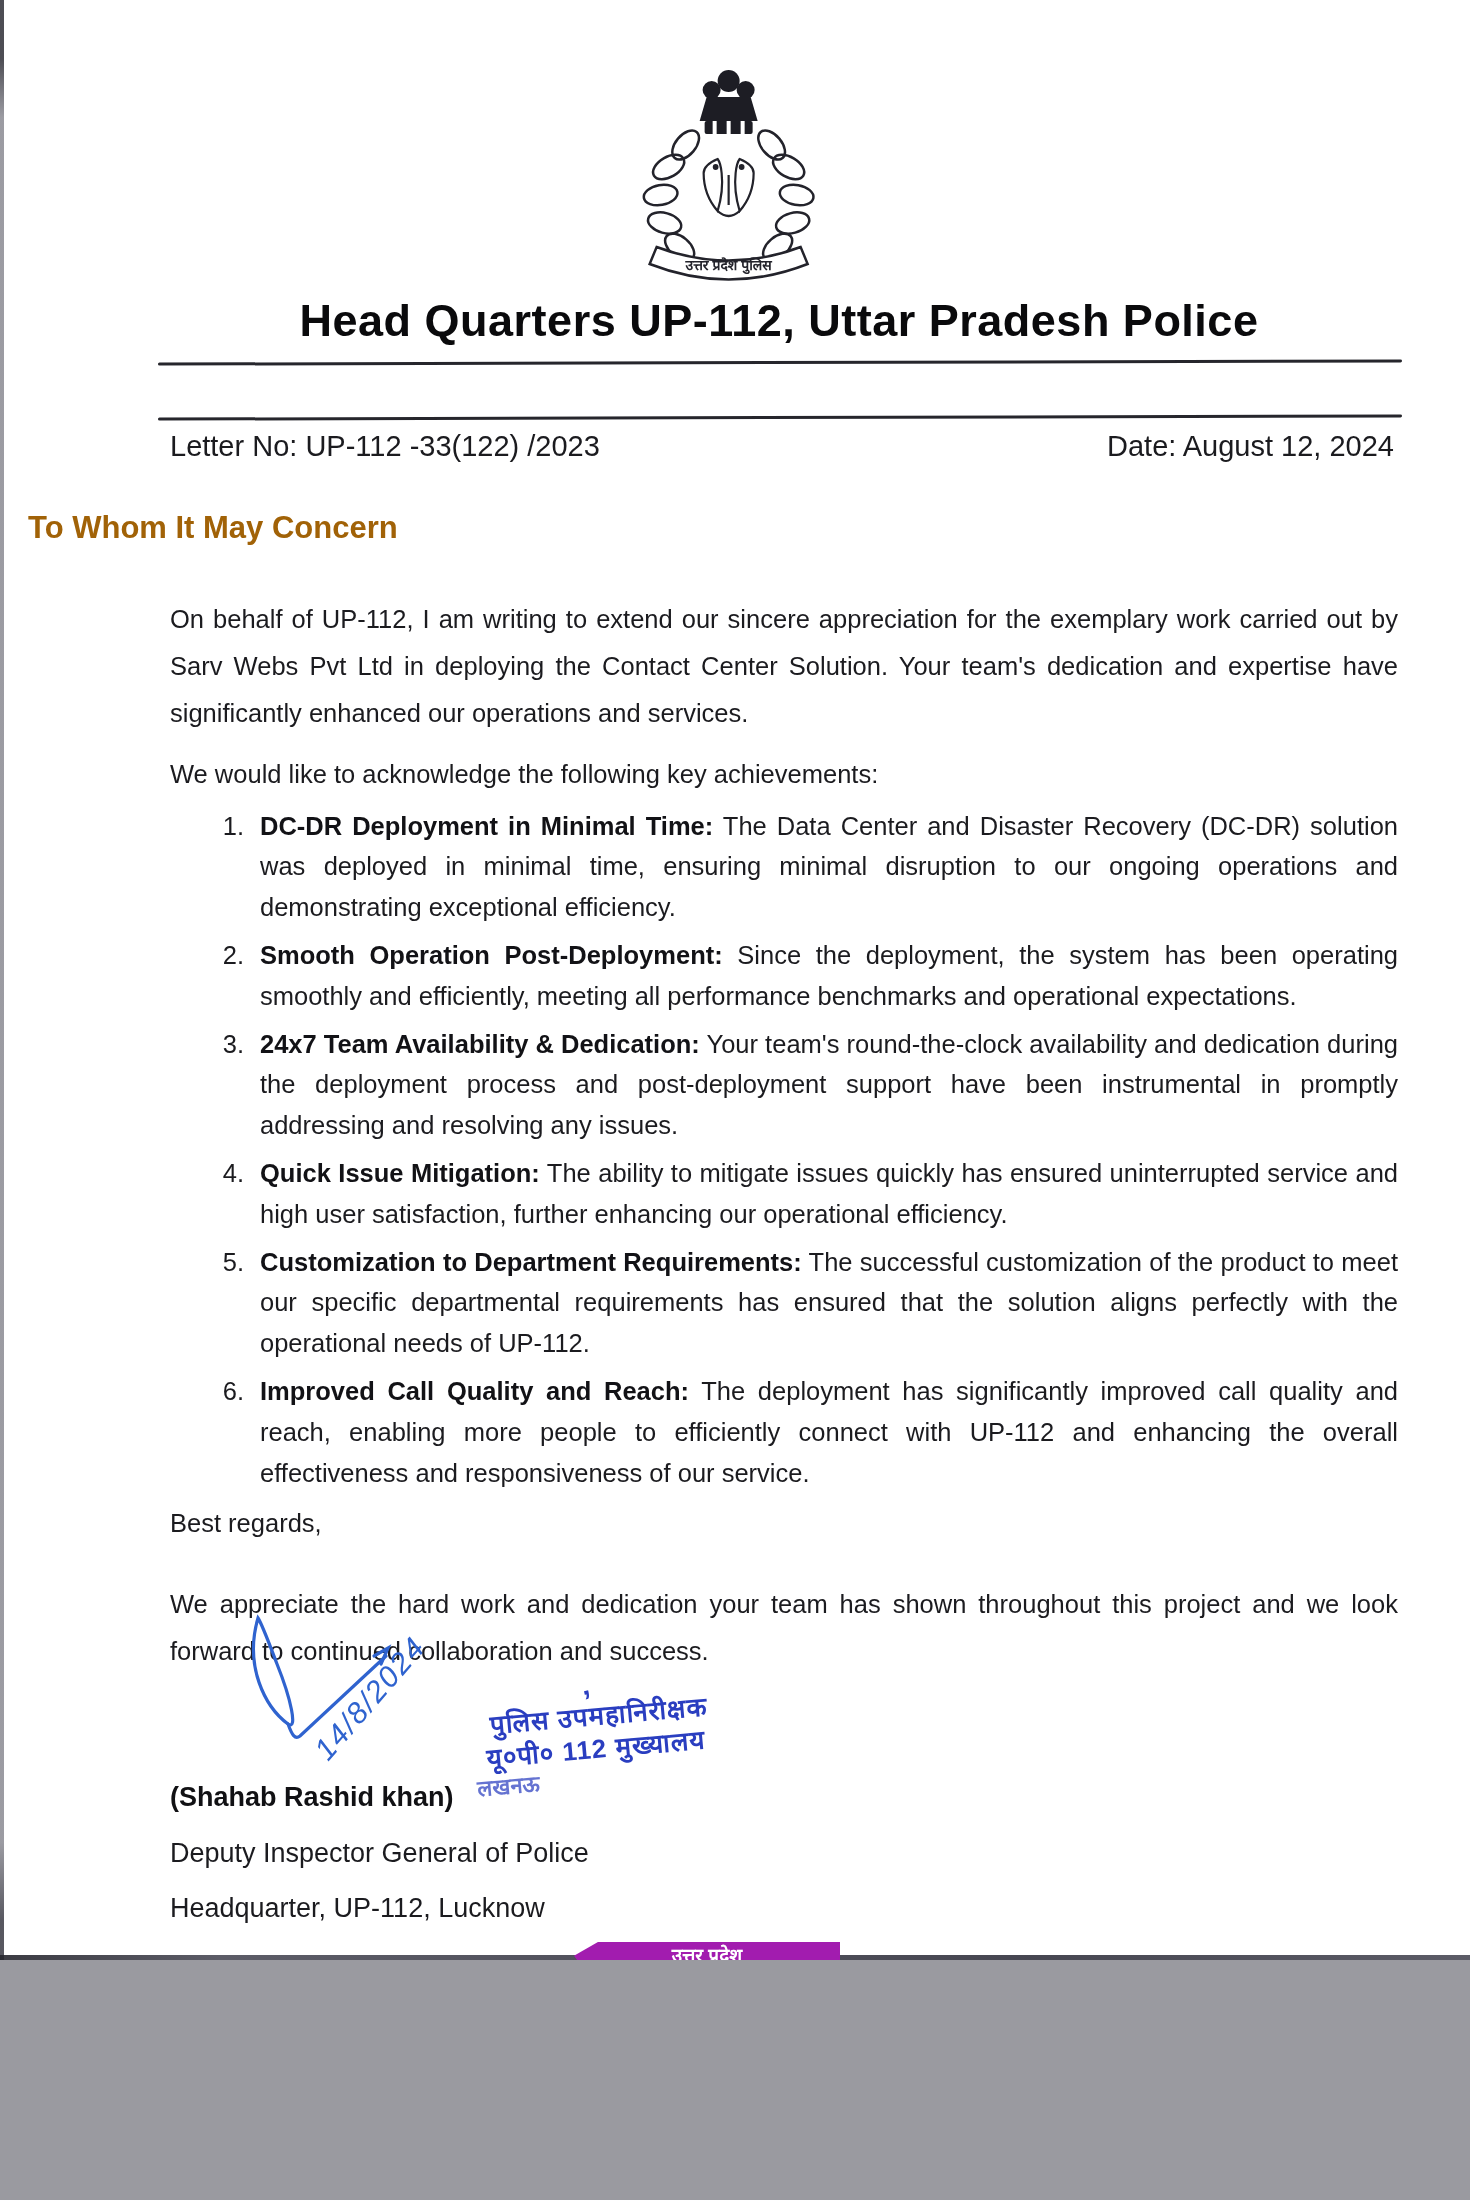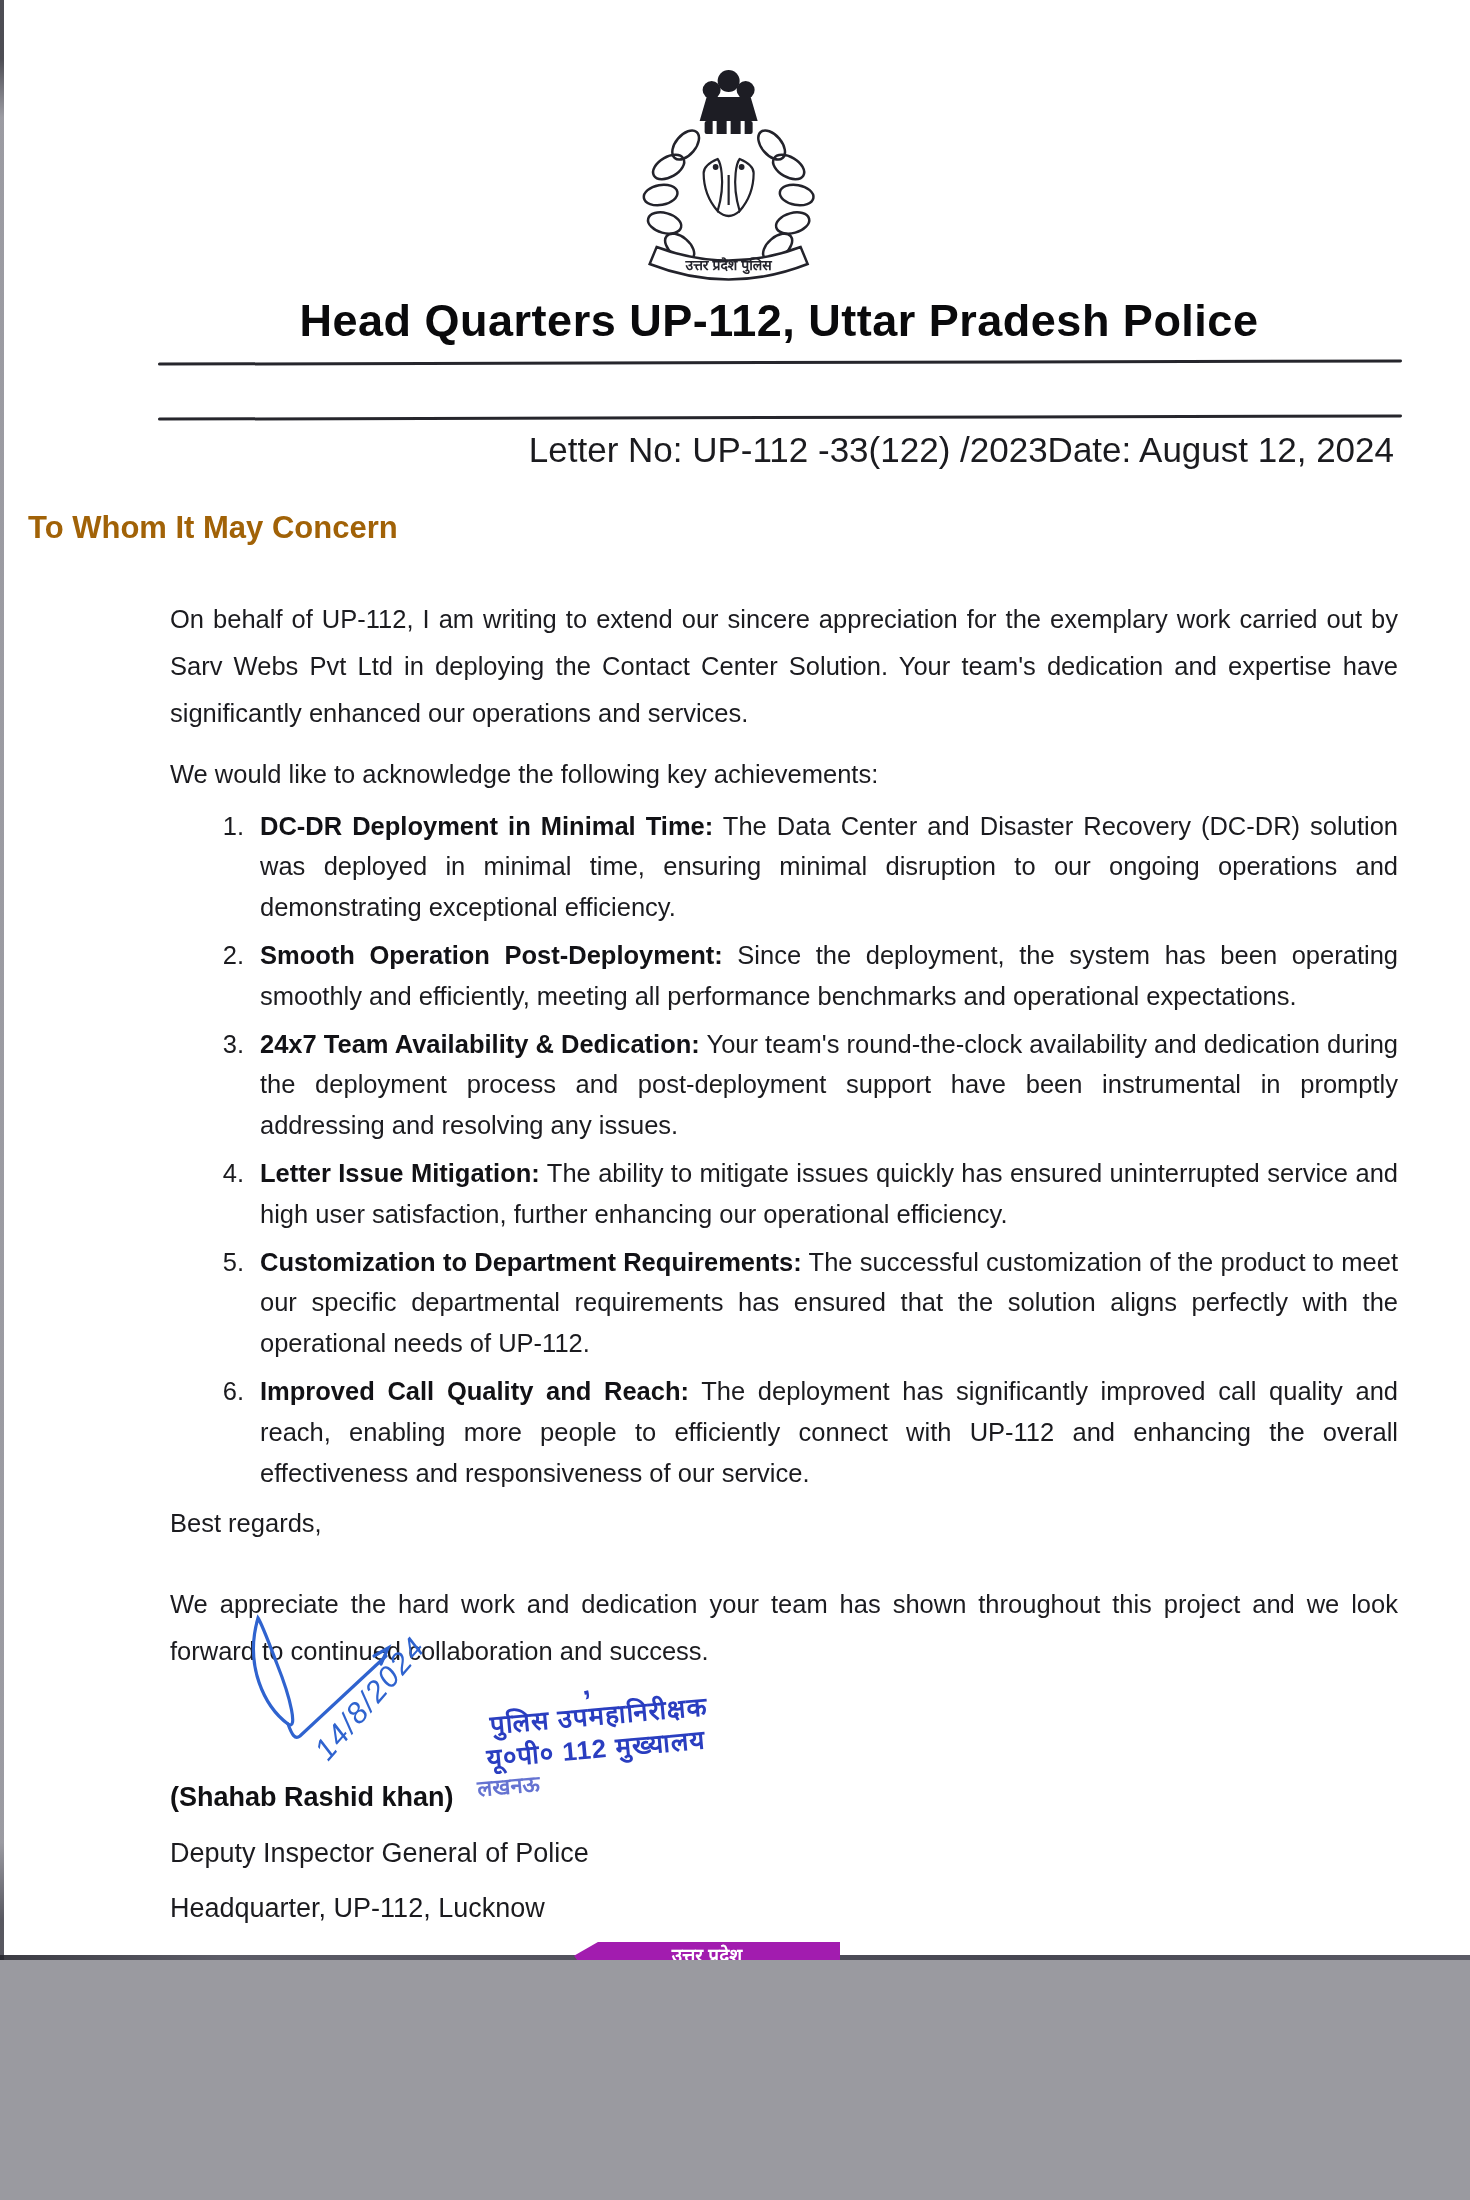--- a/index.html
+++ b/index.html
@@ -35,22 +35,22 @@
   .rule-top { top:361px; transform:rotate(-.15deg); }
   .rule-bot { top:416px; transform:rotate(-.15deg); }
   .addr-row {
     position:absolute; left:170px; right:76px; top:372px;
     display:flex; justify-content:space-between; align-items:baseline;
   }
   .addr-row .addr { font-size:24px; }
   .addr-row .mail { font-size:23px; }
   .letter-row {
     position:absolute; left:170px; right:76px; top:430px;
-    display:flex; justify-content:flex-end; align-items:baseline;
-    font-size:35px;
+    display:flex; justify-content:space-between; align-items:baseline;
+    font-size:29px;
   }
   
   .letter-heading {
     position:absolute; top:510px; left:0; width:100%;
     text-align:left; font-weight:bold; font-size:31px; color:#a16207;margin-left:28px;
   }
   .body-flow { position:absolute; top:596px; left:170px; right:72px; }
   .para { font-size:25.5px; line-height:1.84; text-align:justify; margin:0 0 14px 0; }
   .para.short { text-align:left; margin-bottom:8px; }
   .ach-list { margin:0; padding:0; list-style:none; }
@@ -191,21 +191,21 @@
     <li class="ach">
       <span class="num">3.</span>
       <span class="txt">
         <b>24x7 Team Availability &amp; Dedication:</b><span> Your team's round-the-clock availability and dedication during the deployment process and post-deployment support have been instrumental in promptly addressing and resolving any issues.</span>
       </span>
     </li>
 
     <li class="ach">
       <span class="num">4.</span>
       <span class="txt">
-        <b>Letter Issue Mitigation:</b><span> The ability to mitigate issues quickly has ensured uninterrupted service and high user satisfaction, further enhancing our operational efficiency.</span>
+        <b>Quick Issue Mitigation:</b><span> The ability to mitigate issues quickly has ensured uninterrupted service and high user satisfaction, further enhancing our operational efficiency.</span>
       </span>
     </li>
 
     <li class="ach">
       <span class="num">5.</span>
       <span class="txt">
         <b>Customization to Department Requirements:</b><span> The successful customization of the product to meet our specific departmental requirements has ensured that the solution aligns perfectly with the operational needs of UP-112.</span>
       </span>
     </li>
 

